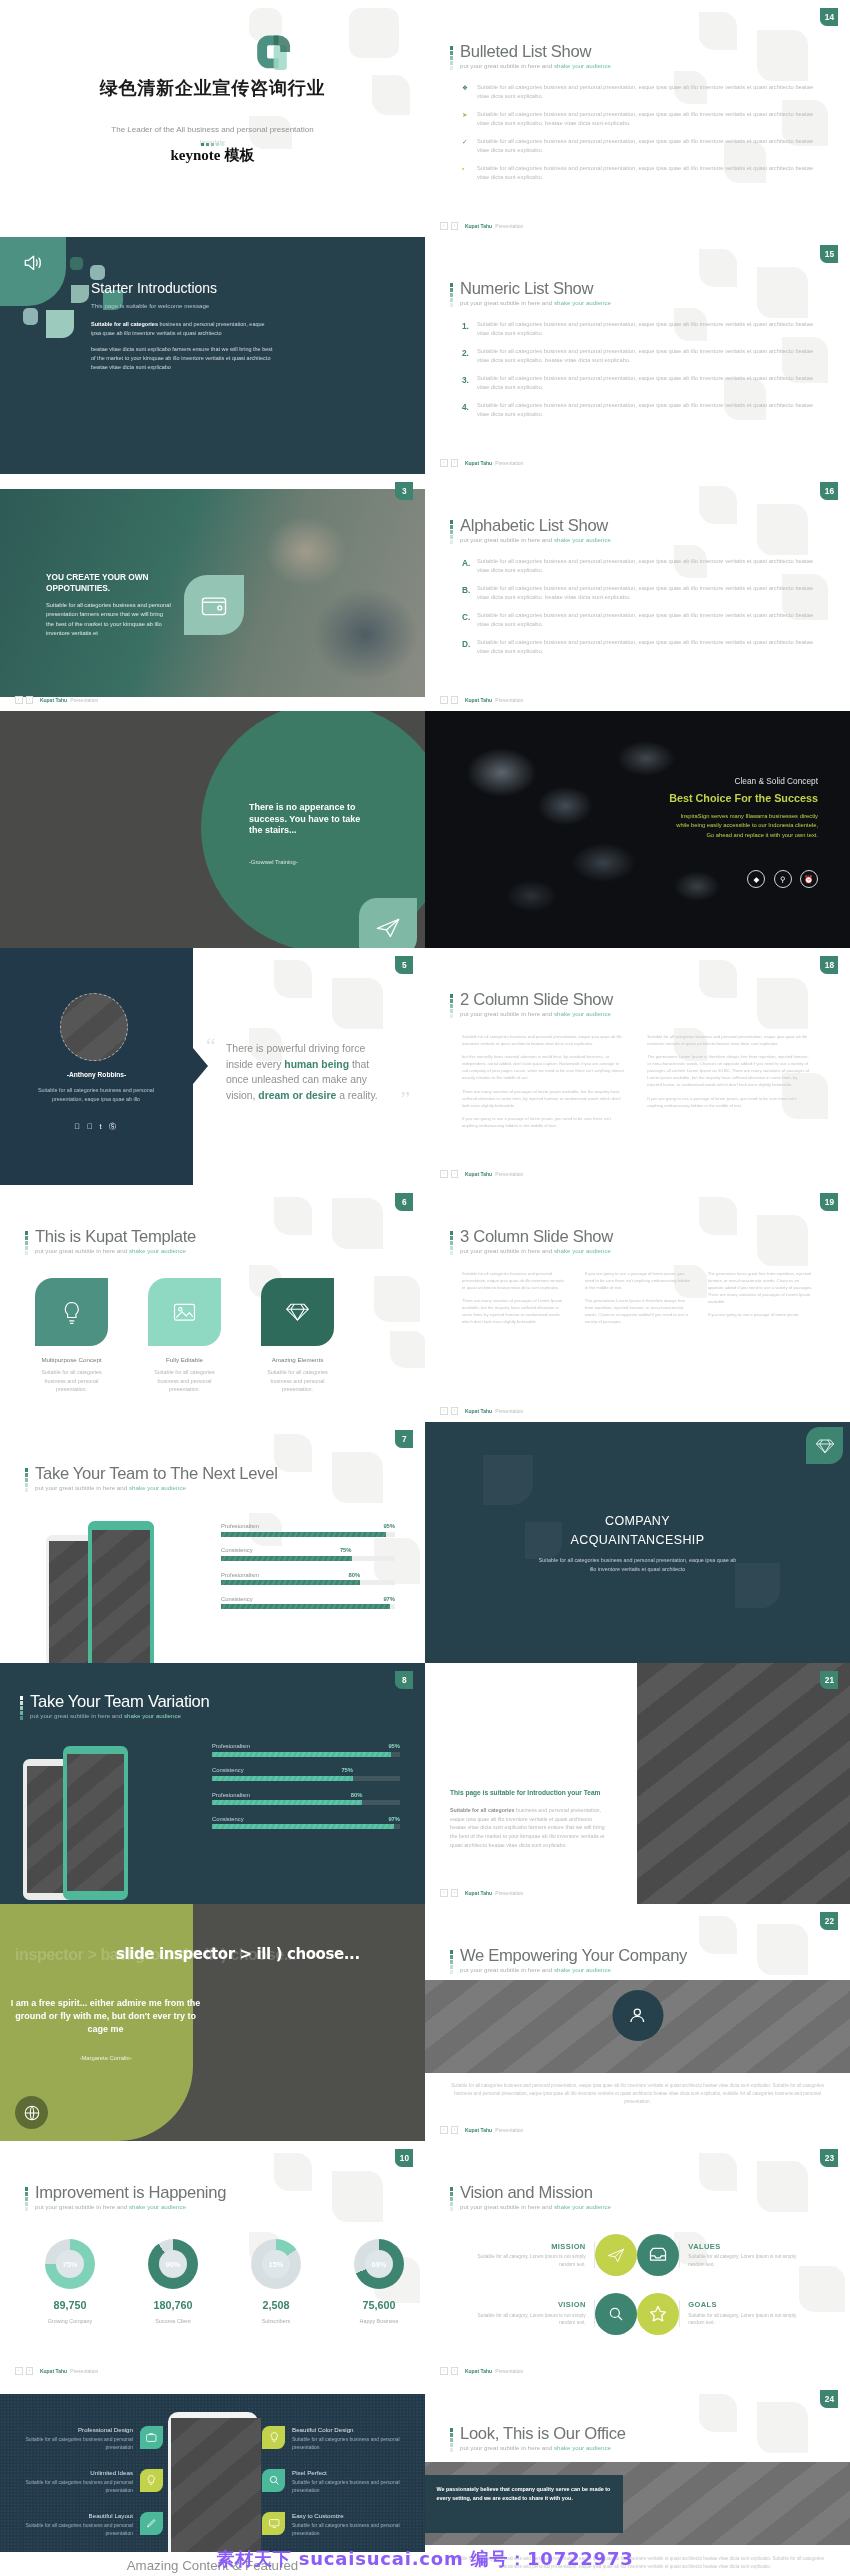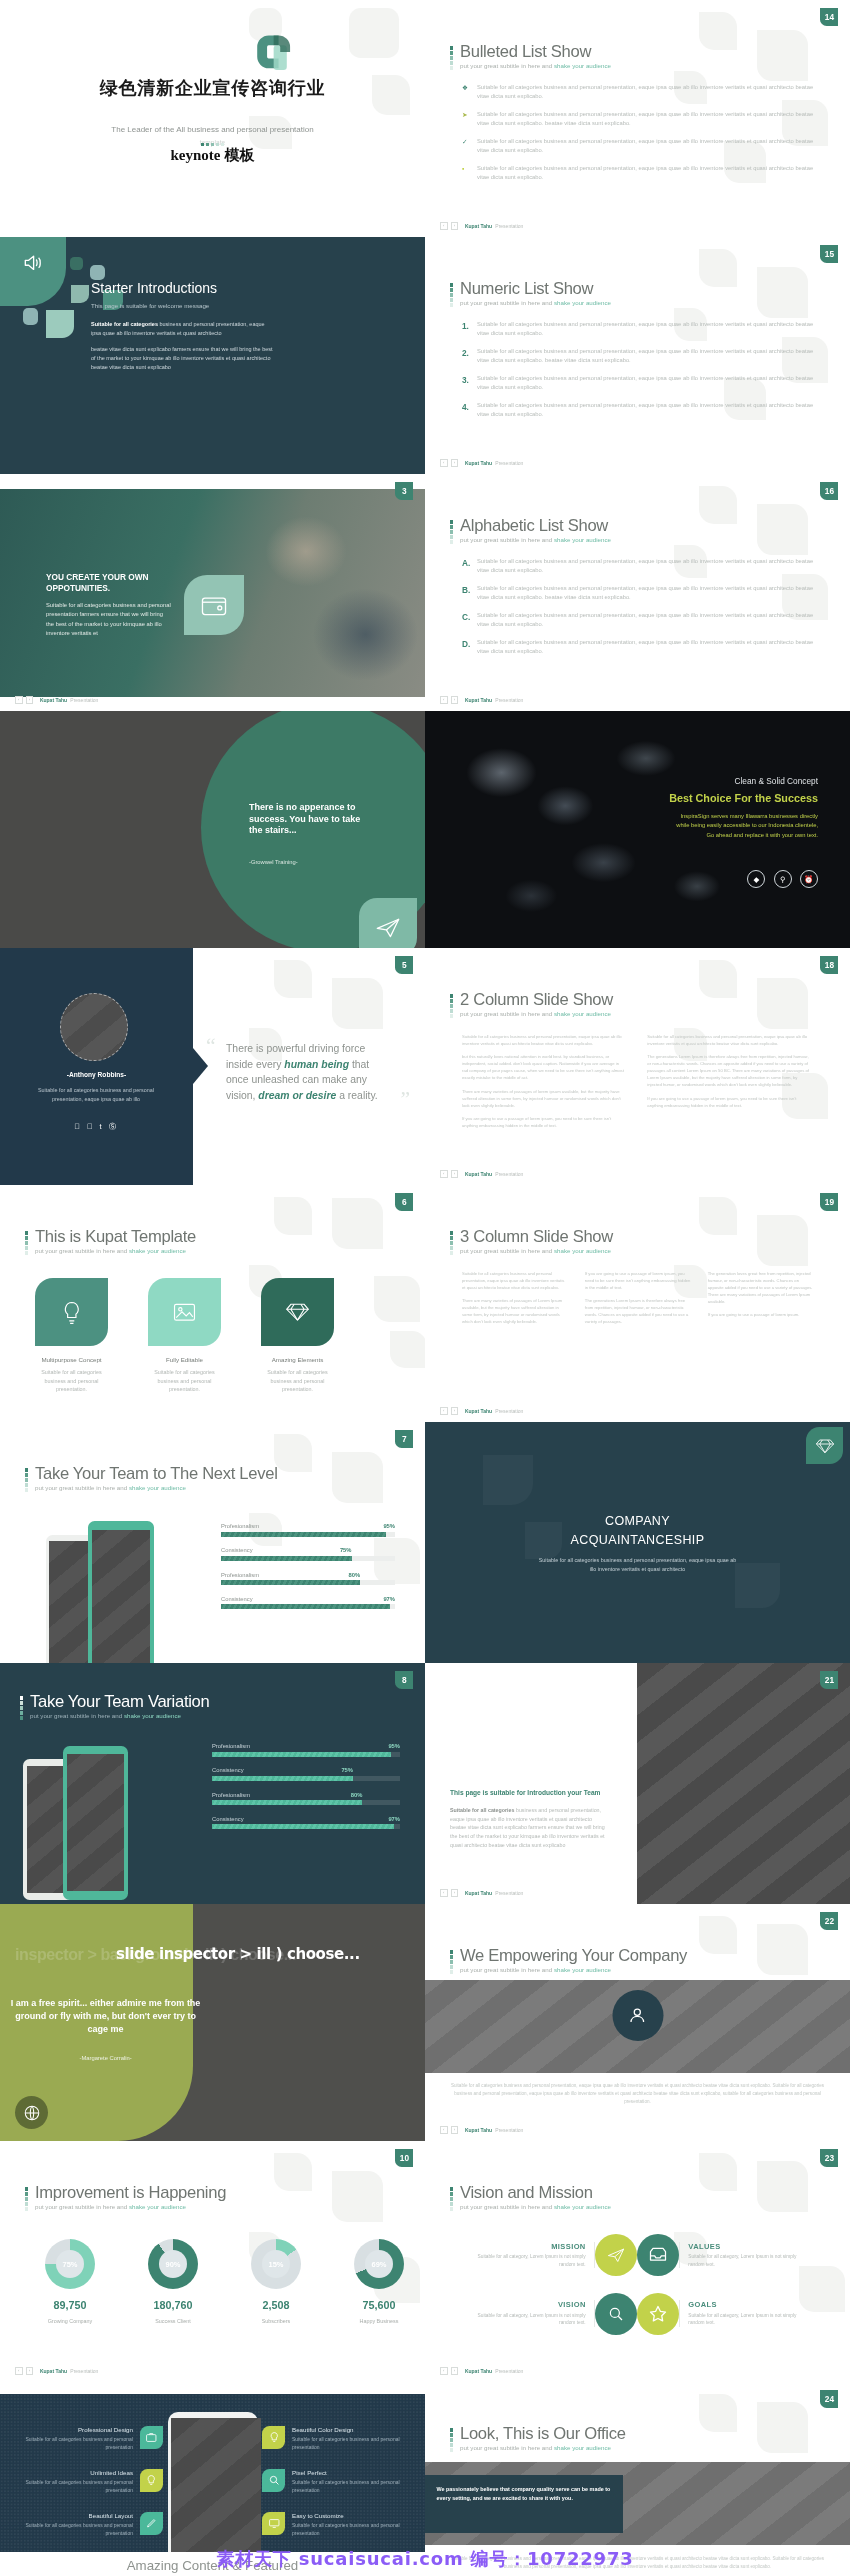--- a/index.html
+++ b/index.html
@@ -105,21 +105,21 @@
 
   
   .qleft{position:absolute;left:0;top:0;width:193px;height:100%;background:#22394a;}
   .qavatar{position:absolute;left:60px;top:45px;width:68px;height:68px;border-radius:50%;border:1.7px dashed rgba(255,255,255,.55);
      background:repeating-linear-gradient(-40deg,#4c4c4c 0 18px,#565656 18px 37px);}
   .qname{position:absolute;left:0;top:123px;width:193px;text-align:center;font-size:6.6px;font-weight:bold;color:#fff;}
   .qdesc{position:absolute;left:38px;top:138px;width:116px;text-align:center;font-size:5.4px;line-height:1.6;color:#b8c4cc;}
   .qsoc{position:absolute;left:0;top:174px;width:193px;text-align:center;font-size:7.5px;color:#fff;letter-spacing:2.5px;}
   .qarrow{position:absolute;left:193px;top:100px;width:0;height:0;border-top:18px solid transparent;border-bottom:18px solid transparent;border-left:15px solid #22394a;}
   .qtext{position:absolute;left:226px;top:93px;width:166px;font-size:10.4px;line-height:1.5;color:#8e938f;}
-  .qtext b{color:#3d8471;font-style:italic;}
+  .qtext b{color:#3d8471;}
   .qm1{position:absolute;left:206px;top:86px;font-size:21.6px;color:#dfe6e2;font-family:"Liberation Serif",serif;}
   .qm2{position:absolute;right:15px;top:139px;font-size:21.6px;color:#dfe6e2;font-family:"Liberation Serif",serif;}
 
   
   .cards{position:absolute;left:35px;top:93px;display:flex;gap:40px;z-index:3;}
   .card{width:73px;text-align:center;}
   .card .bx{width:73px;height:68px;border-radius:18px 0 18px 0;display:flex;align-items:center;justify-content:center;margin-bottom:10px;}
   .card .ttl{font-size:6.2px;color:#767c78;margin-bottom:5px;}
   .card .bd{font-size:5.4px;color:#b3b8b5;line-height:1.6;}
 

